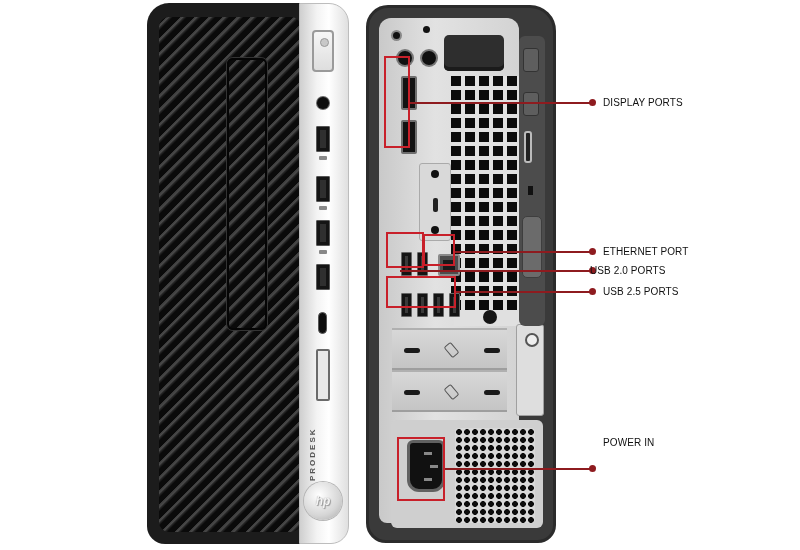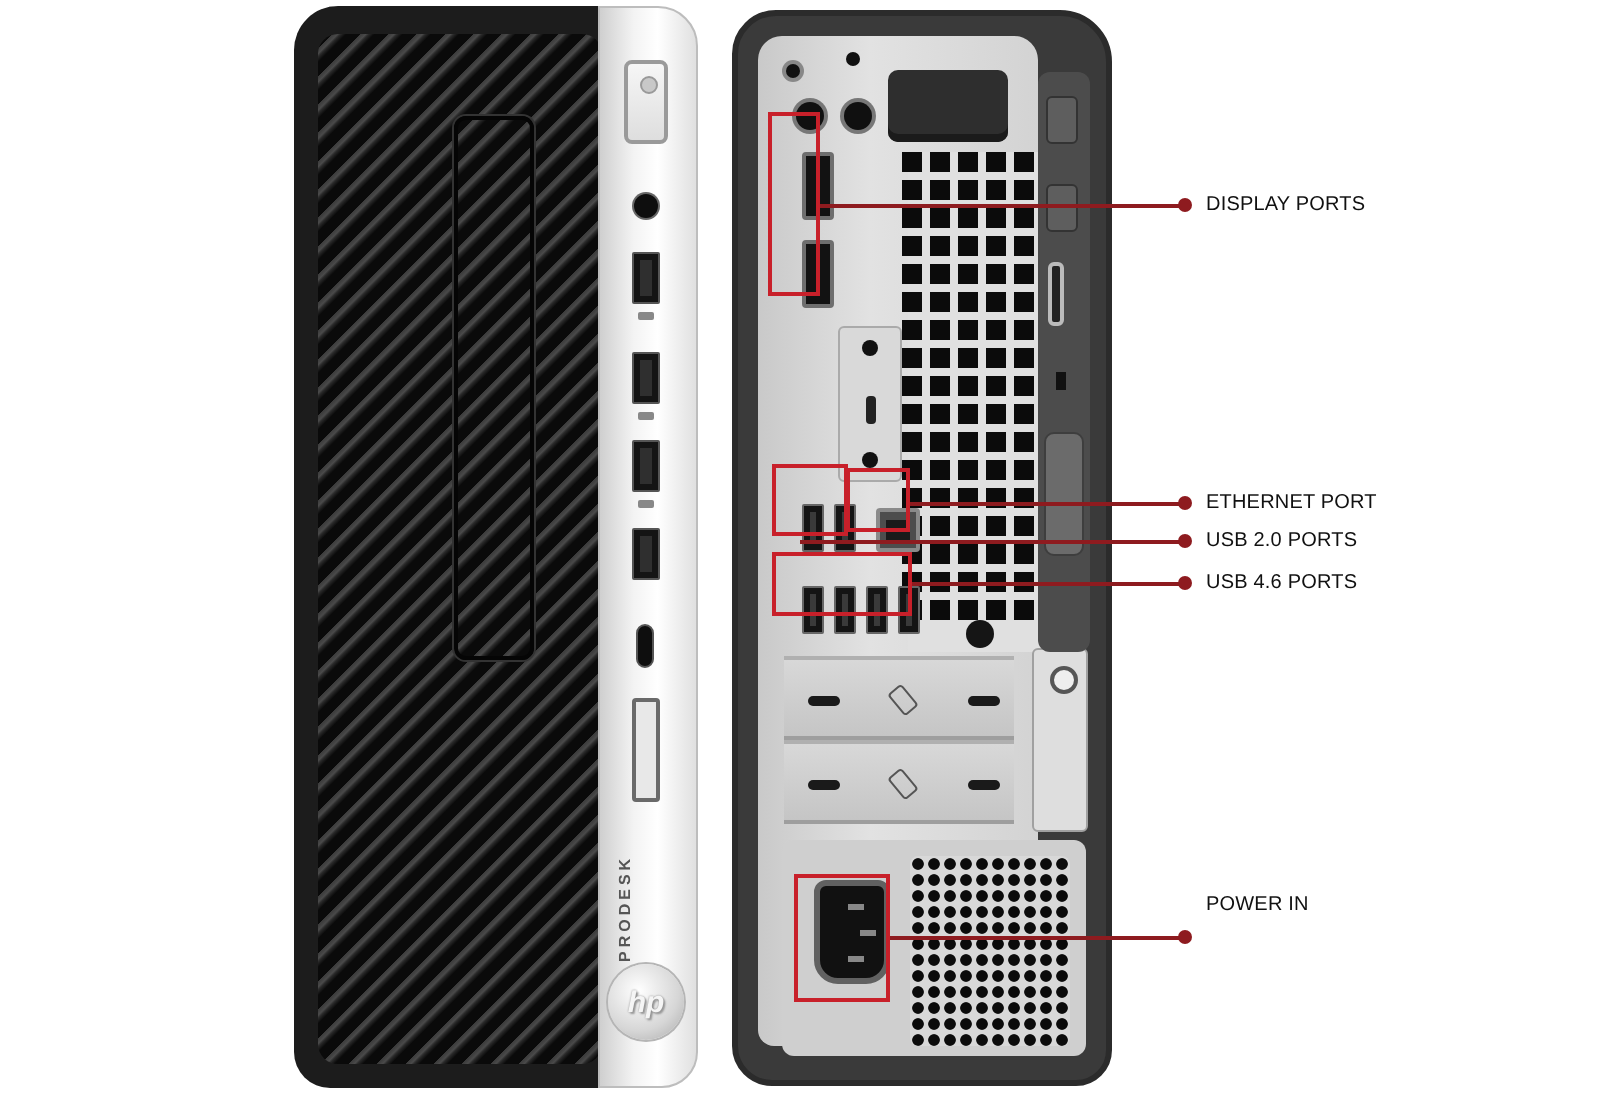--- a/index.html
+++ b/index.html
@@ -73,21 +73,21 @@
     writing-mode: vertical-rl; transform: rotate(180deg);
     font-size: 8px; letter-spacing: 2px; color: #555; font-weight: bold;
     text-align: center;
   }
   .hp-logo {
     position: absolute; left: 4px; top: 478px; width: 38px; height: 38px;
     border-radius: 50%;
     background: radial-gradient(circle at 40% 35%, #ffffff 0%, #d6d6d6 60%, #a8a8a8 100%);
     box-shadow: 0 0 0 1px #b5b5b5;
     display: flex; align-items: center; justify-content: center;
-    font-style: italic; font-weight: bold; font-size: 15px; color: #f5f5f5;
+    font-style: italic; font-weight: bold; font-size: 12px; color: #f5f5f5;
     text-shadow: 0 0 1px #888, 1px 1px 1px #999;
   }
 
   
   .rear {
     position: absolute; left: 366px; top: 5px; width: 190px; height: 538px;
     background: #3a3a3a; border-radius: 22px 26px 18px 20px;
     border: 3px solid #2b2b2b;
   }
   .rear-plate {
@@ -404,21 +404,21 @@
 <div class="callout-line" style="left:410px; top:102px; width:182px"></div>
 <div class="callout-dot" style="left:589px; top:99px"></div>
 <div class="callout-label" style="left:603px; top:97px">DISPLAY PORTS</div>
 
 <div class="callout-line" style="left:455px; top:251px; width:137px"></div>
 <div class="callout-dot" style="left:589px; top:248px"></div>
 <div class="callout-label" style="left:603px; top:246px">ETHERNET PORT</div>
 
 <div class="callout-line" style="left:400px; top:270px; width:192px"></div>
 <div class="callout-dot" style="left:589px; top:267px"></div>
-<div class="callout-label" style="left:603px; top:265px">USB 2.0 PORTS</div>
+<div class="callout-label" style="left:590px; top:265px">USB 2.0 PORTS</div>
 
 <div class="callout-line" style="left:456px; top:291px; width:136px"></div>
 <div class="callout-dot" style="left:589px; top:288px"></div>
-<div class="callout-label" style="left:603px; top:286px">USB 4.6 PORTS</div>
+<div class="callout-label" style="left:603px; top:286px">USB 2.5 PORTS</div>
 
 <div class="callout-line" style="left:445px; top:468px; width:147px"></div>
 <div class="callout-dot" style="left:589px; top:465px"></div>
-<div class="callout-label" style="left:603px; top:447px">POWER IN</div>
+<div class="callout-label" style="left:603px; top:437px">POWER IN</div>
 
 </body></html>

